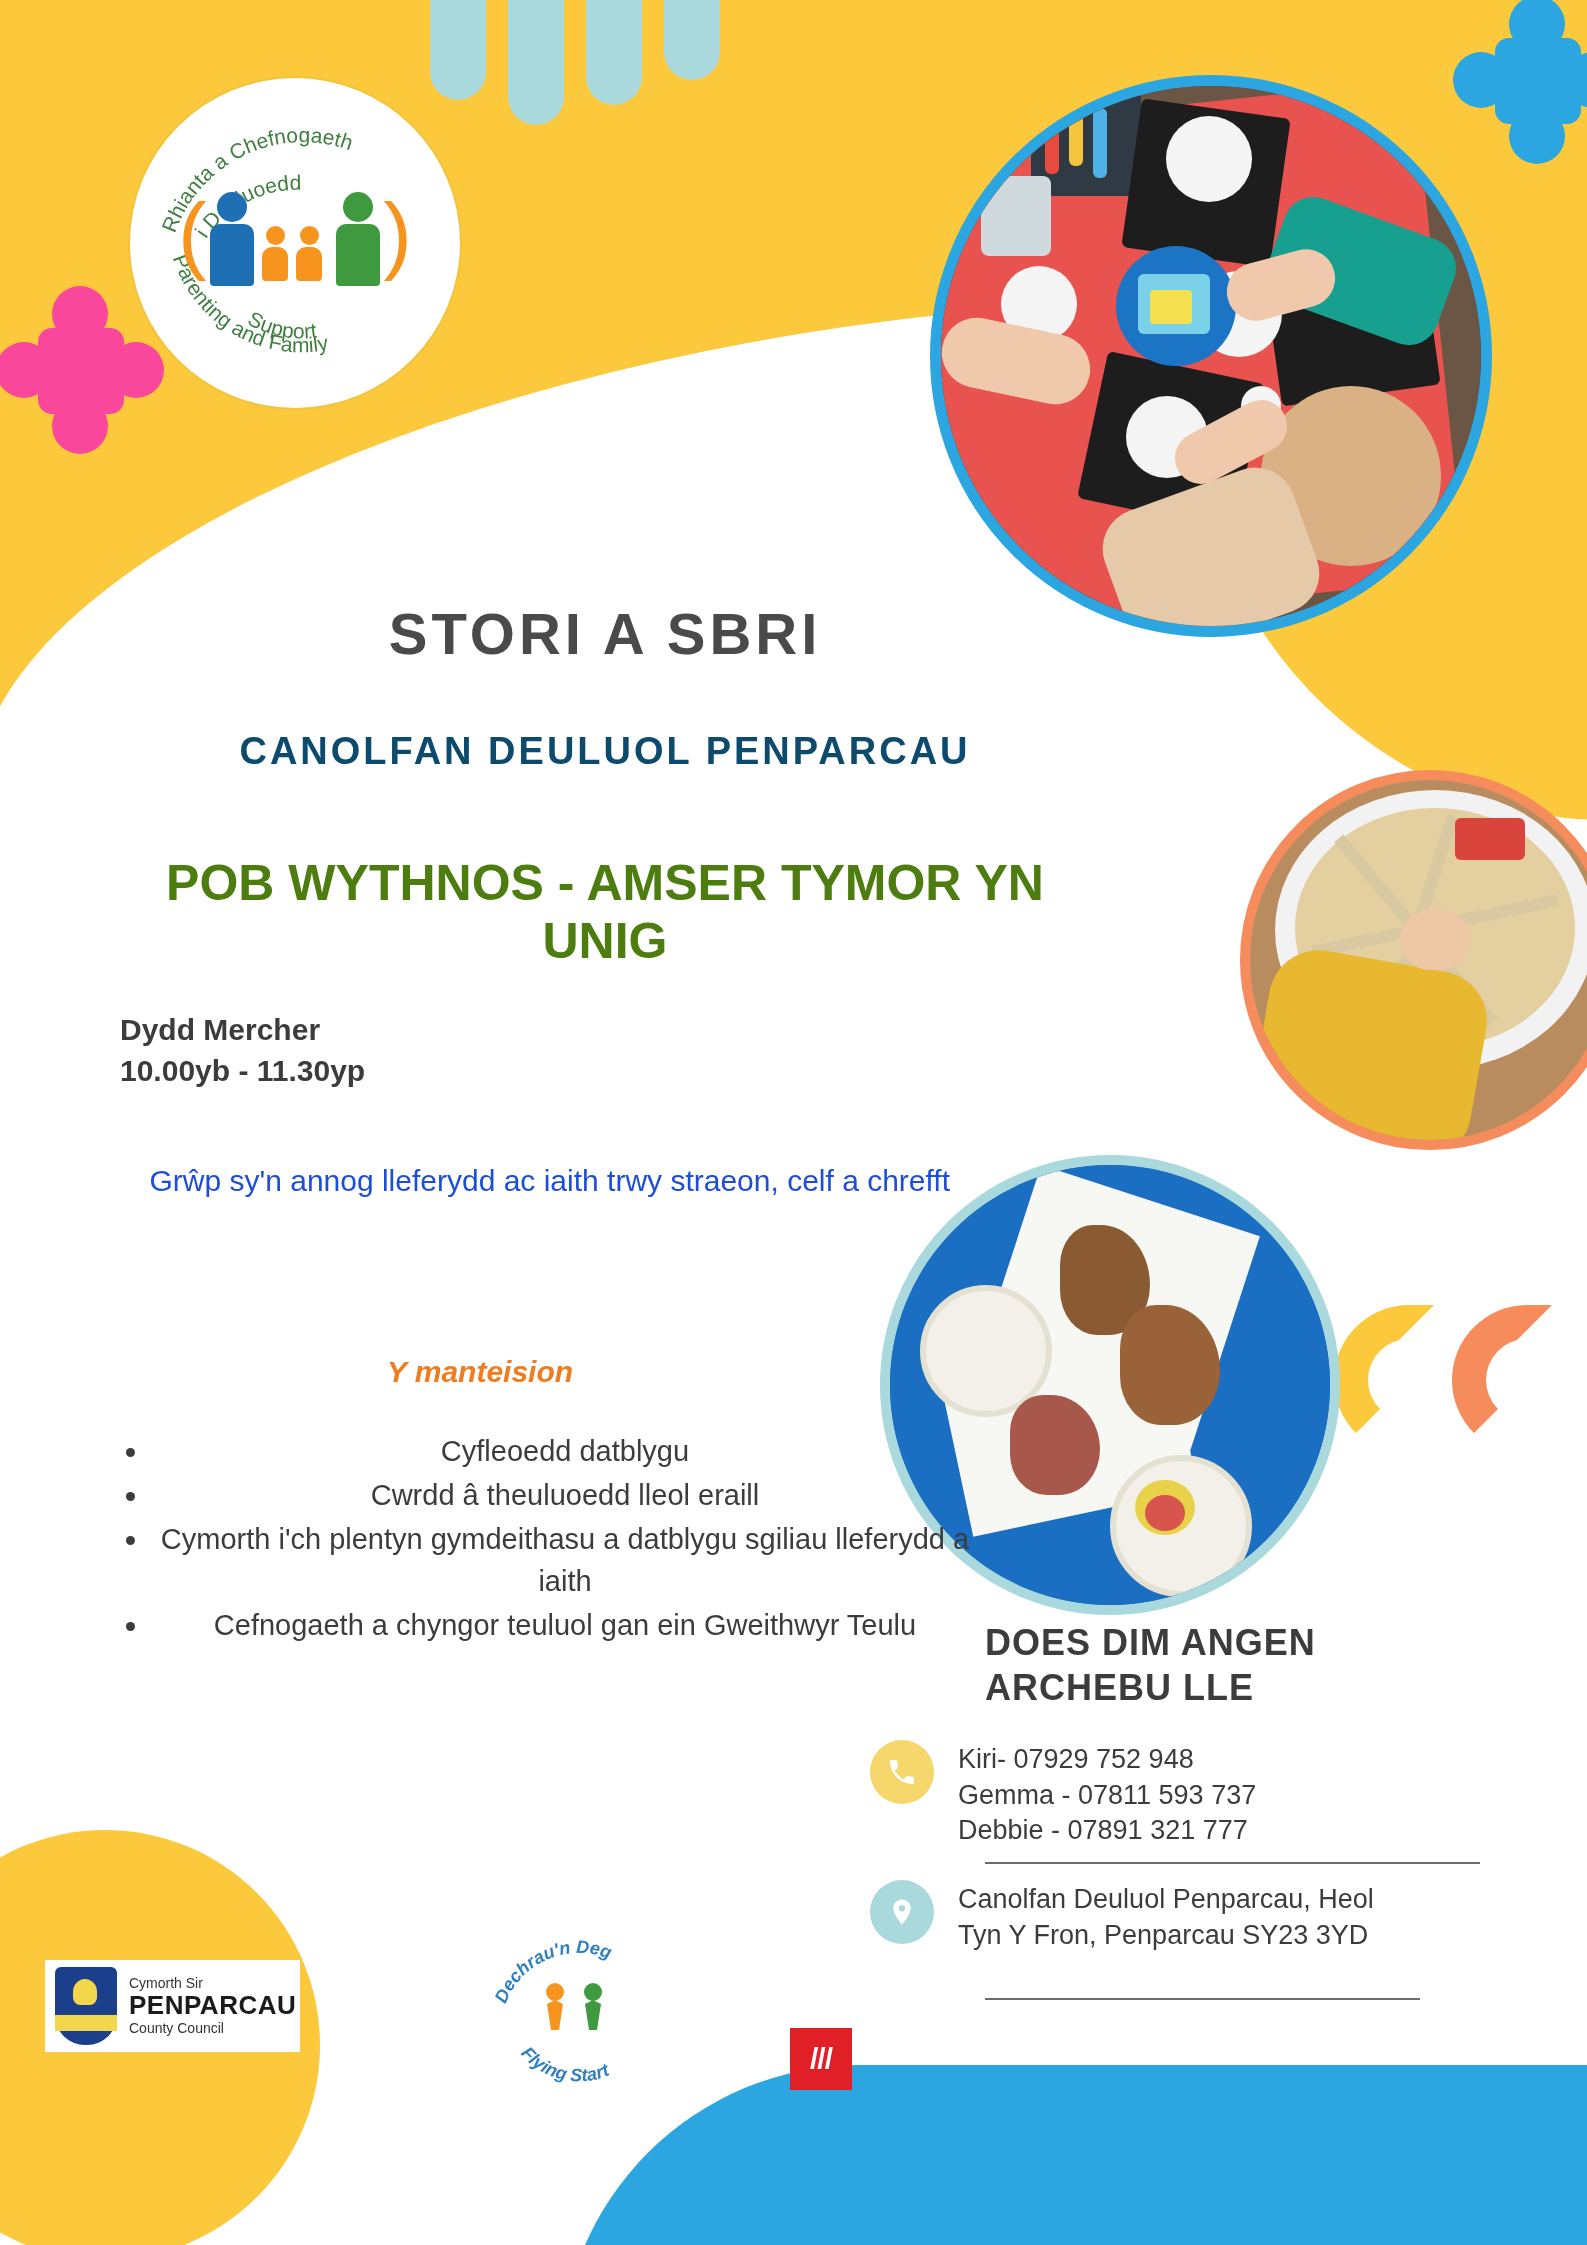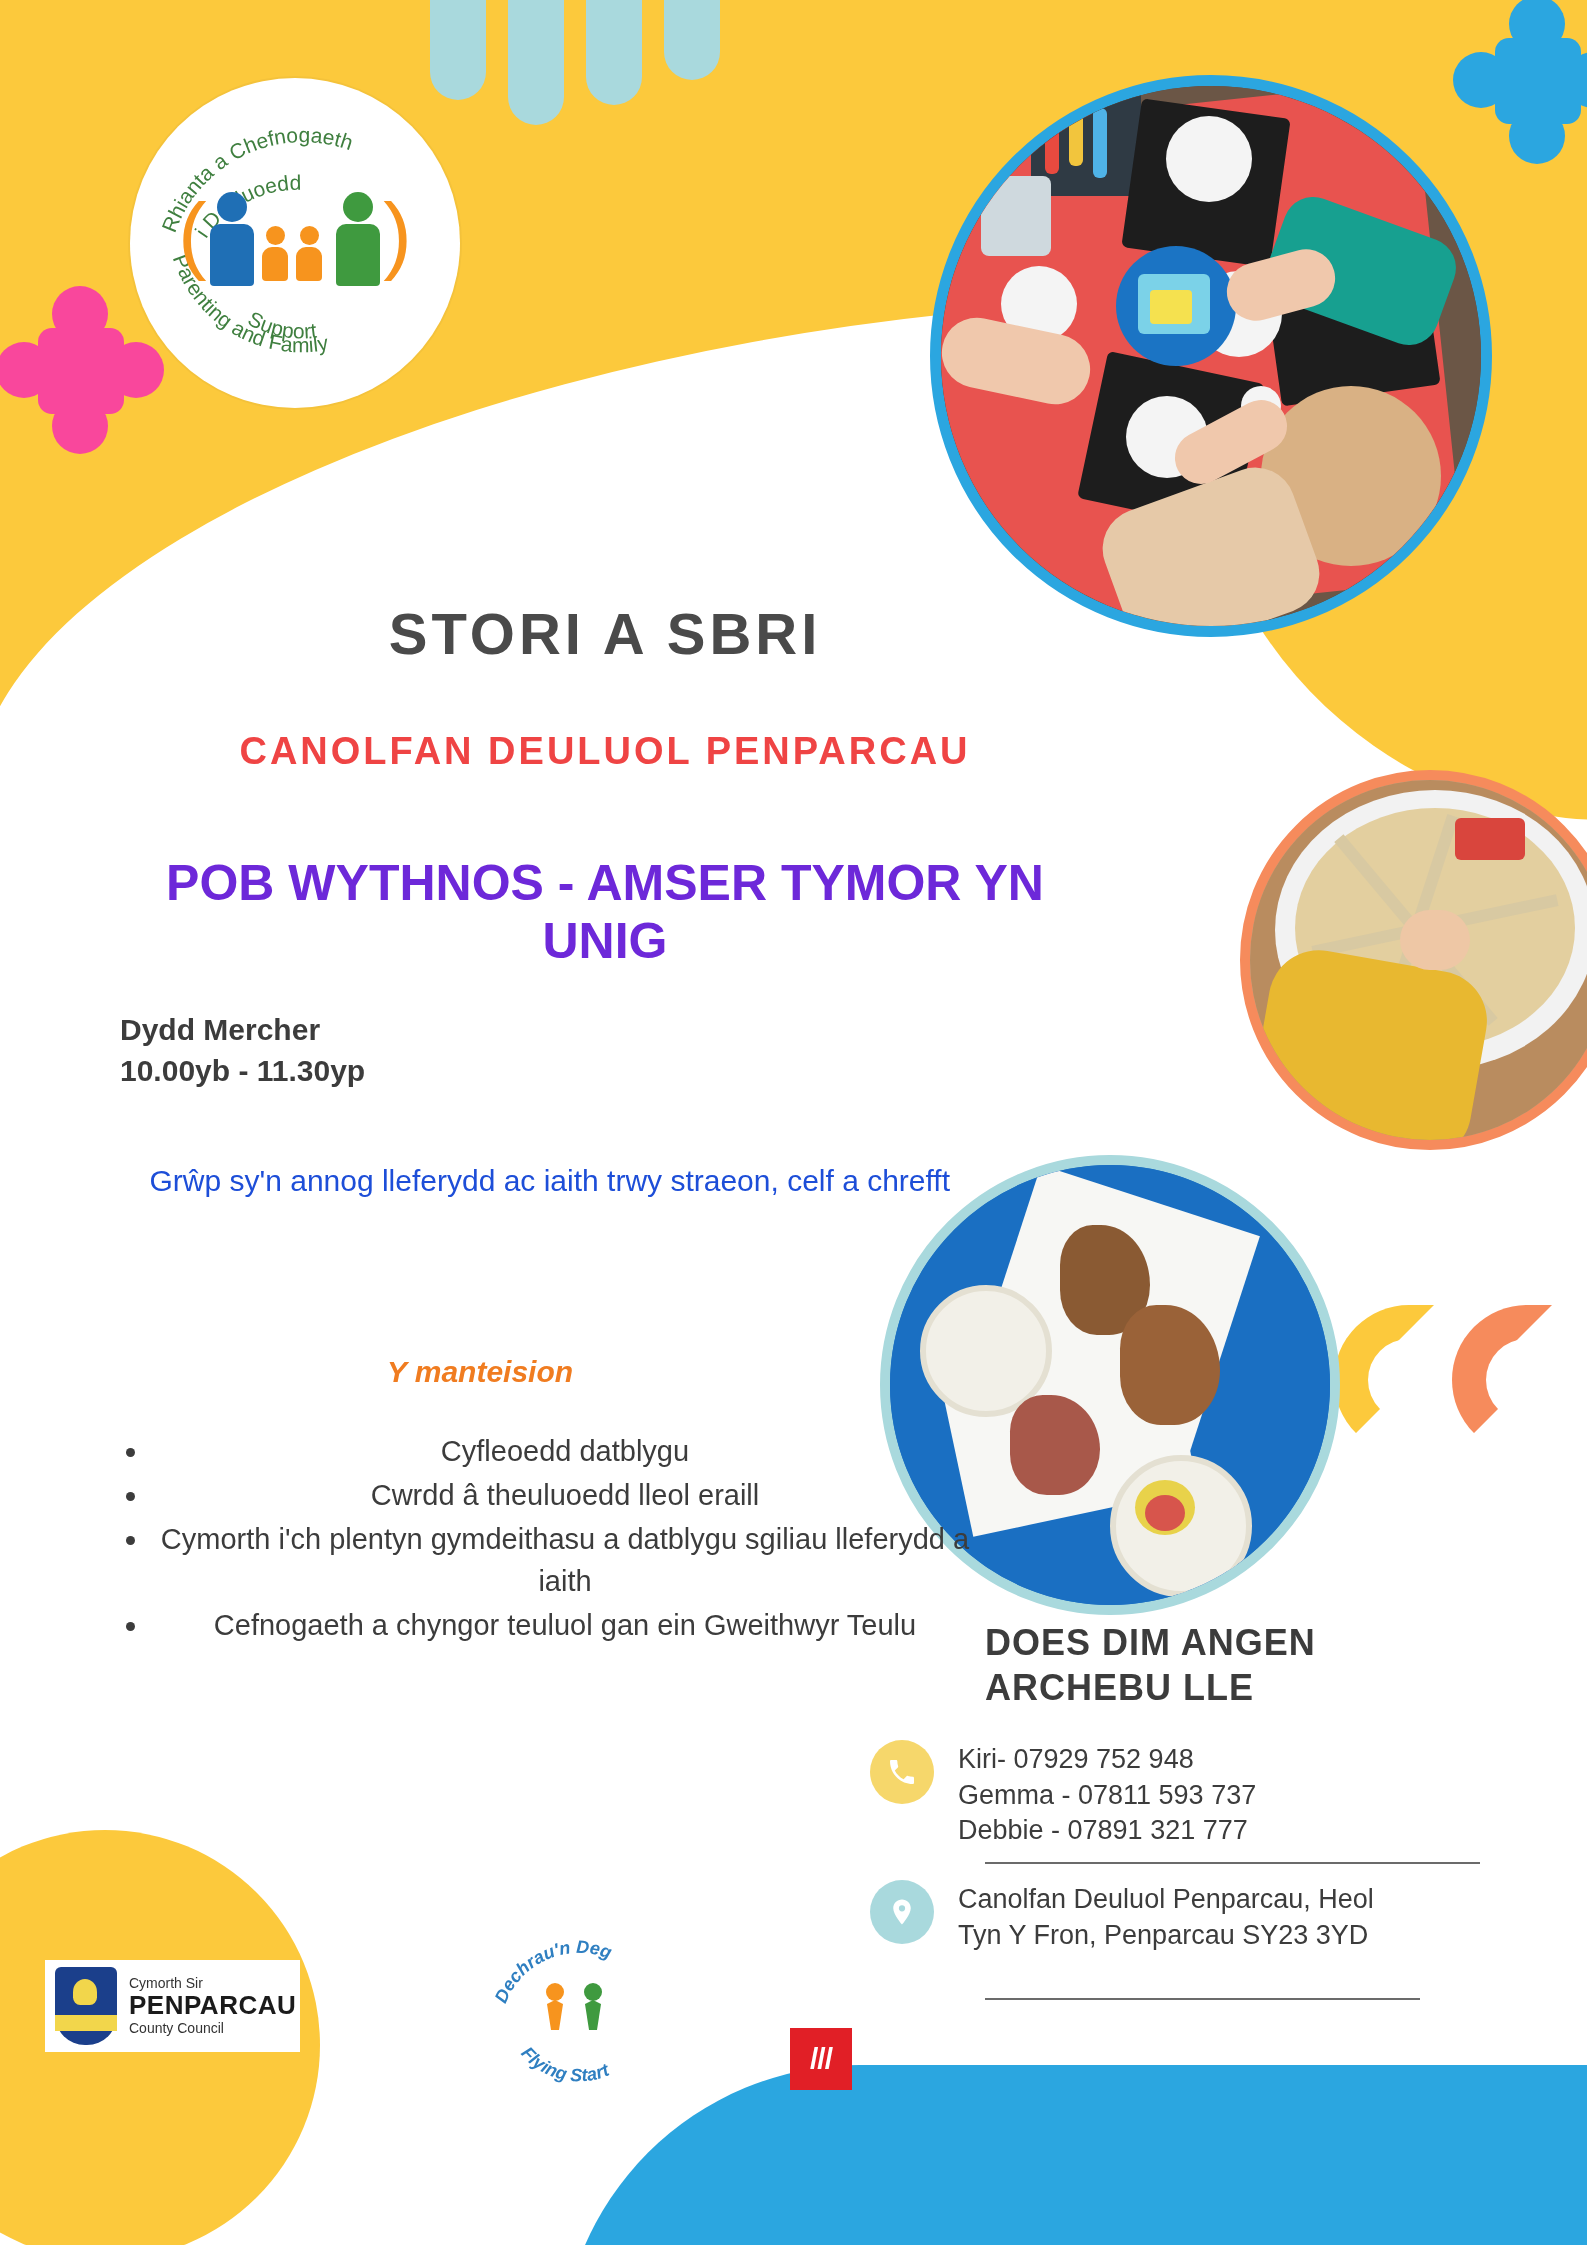--- a/index.html
+++ b/index.html
@@ -226,30 +226,30 @@
     color: #4a4a4a;
     text-align: center;
   }
   .subtitle {
     position: absolute;
     left: 135px; top: 730px;
     width: 940px;
     font-size: 38px;
     font-weight: bold;
     letter-spacing: 3px;
-    color: #ef4444;
+    color: #0c4a6e;
     text-align: center;
   }
   .headline {
     position: absolute;
     left: 120px; top: 855px;
     width: 970px;
     font-size: 50px;
     font-weight: bold;
-    color: #6d28d9;
+    color: #4d7c0f;
     text-align: center;
     line-height: 1.15;
   }
   .daytime {
     position: absolute;
     left: 120px; top: 1010px;
     width: 820px;
     font-size: 30px;
     font-weight: bold;
     color: #3c3c3c;

